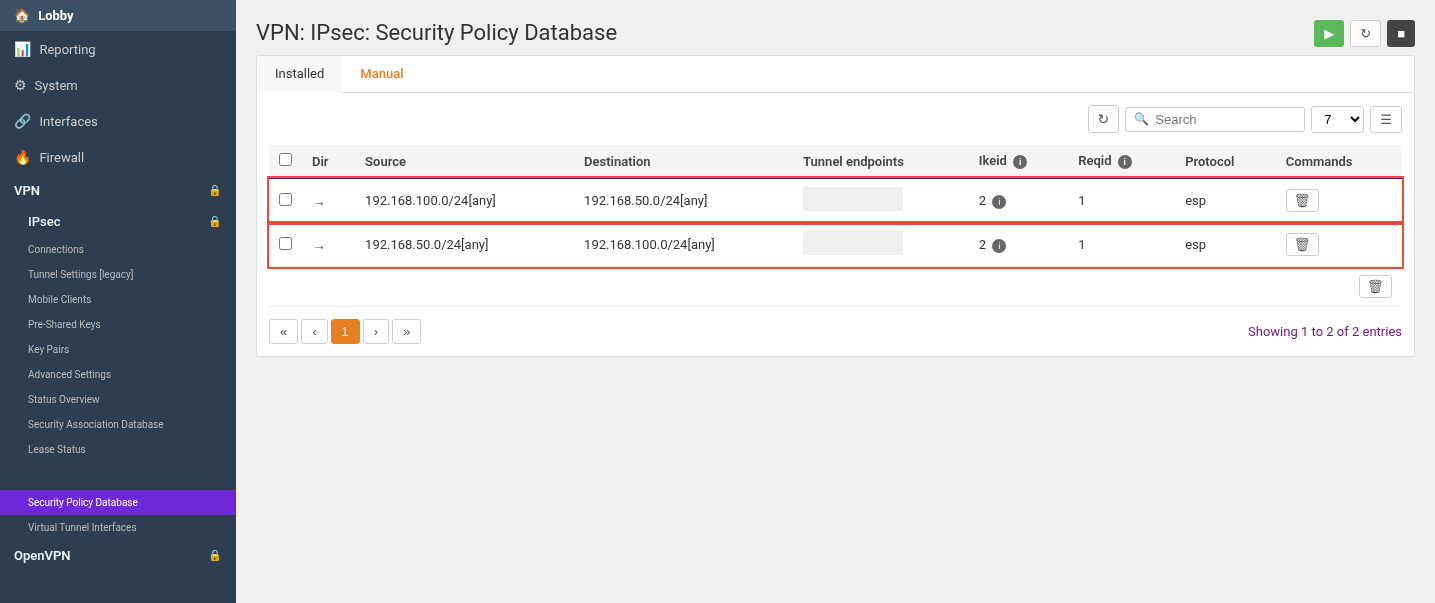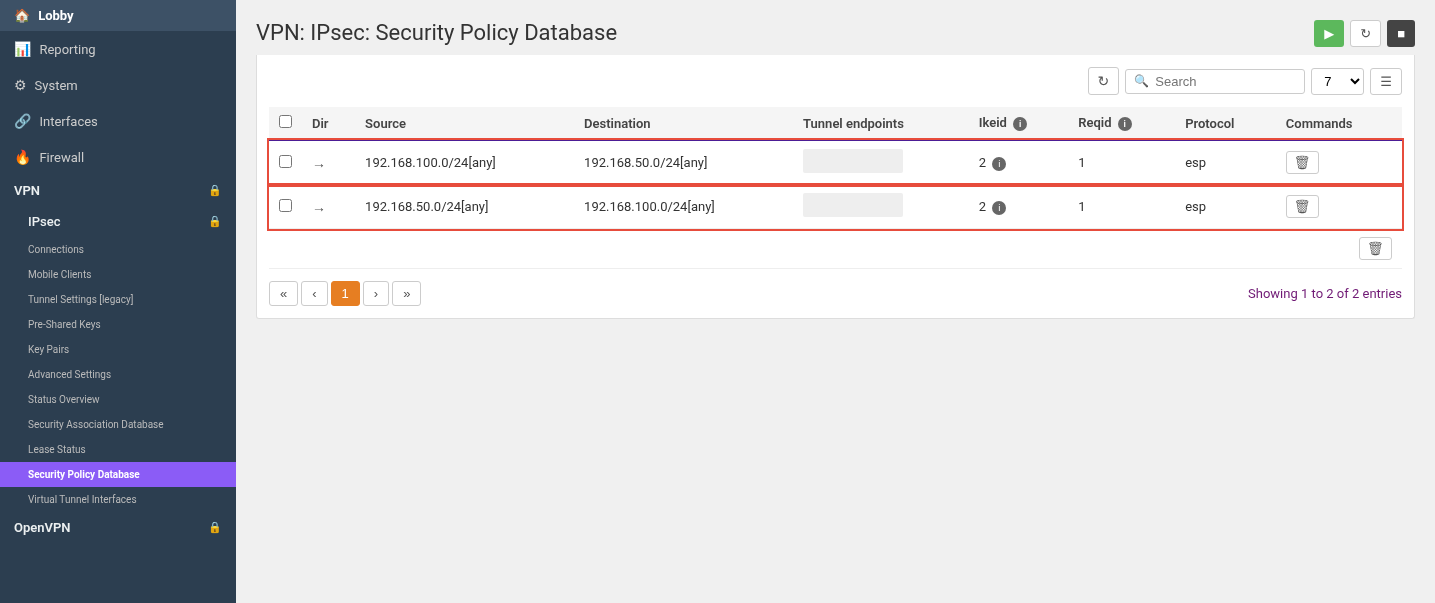--- a/index.html
+++ b/index.html
@@ -38,21 +38,21 @@
     .sidebar-section .lock-icon { margin-left: auto; font-size: 11px; color: #aaa; }
 
     .sidebar-sub {
       padding: 7px 14px 7px 28px;
       color: #bbb;
       cursor: pointer;
       font-size: 10px;
       display: flex;
       align-items: center;
     }
-    .sidebar-sub.active { background: #8b5cf6; color: #fff; font-weight: 700; }
+    .sidebar-sub.active { background: #6d28d9; color: #fff; font-weight: 400; margin-top: 28px; }
 
     
     #main {
       flex: 1;
       background: #f0f0f0;
       overflow-y: auto;
       padding: 20px;
     }
 
     .page-header {
@@ -249,24 +249,24 @@
     <span class="lock-icon">🔒</span>
   </div>
   <div class="sidebar-section" style="padding-left:28px; font-size:13px; font-weight:500;">
     <span>IPsec</span>
     <span class="lock-icon">🔒</span>
   </div>
   <div class="sidebar-sub">
     <span>Connections</span>
   </div>
   <div class="sidebar-sub">
+    <span>Tunnel Settings [legacy]</span>
+  </div>
+  <div class="sidebar-sub">
     <span>Mobile Clients</span>
-  </div>
-  <div class="sidebar-sub">
-    <span>Tunnel Settings [legacy]</span>
   </div>
   <div class="sidebar-sub">
     <span>Pre-Shared Keys</span>
   </div>
   <div class="sidebar-sub">
     <span>Key Pairs</span>
   </div>
   <div class="sidebar-sub">
     <span>Advanced Settings</span>
   </div>
@@ -294,20 +294,28 @@
 <div id="main">
   <div class="page-header">
     <h1 class="page-title">VPN: IPsec: Security Policy Database</h1>
     <div class="header-actions">
       <button class="btn-green">▶</button>
       <button class="btn-icon">↻</button>
       <button class="btn-dark">■</button>
     </div>
   </div>
 
+  <div class="tabs">
+    <div class="tab active">
+      <span>Installed</span>
+    </div>
+    <div class="tab orange">
+      <span>Manual</span>
+    </div>
+  </div>
 
   <div class="table-container">
     <div class="table-toolbar">
       <button class="btn-icon" style="font-size:14px;">↻</button>
       <div class="search-wrap">
         <span class="search-icon">🔍</span>
         <input class="search-input" type="text" placeholder="Search" style="">
       </div>
       <select class="toolbar-select">
         <option>7</option>

